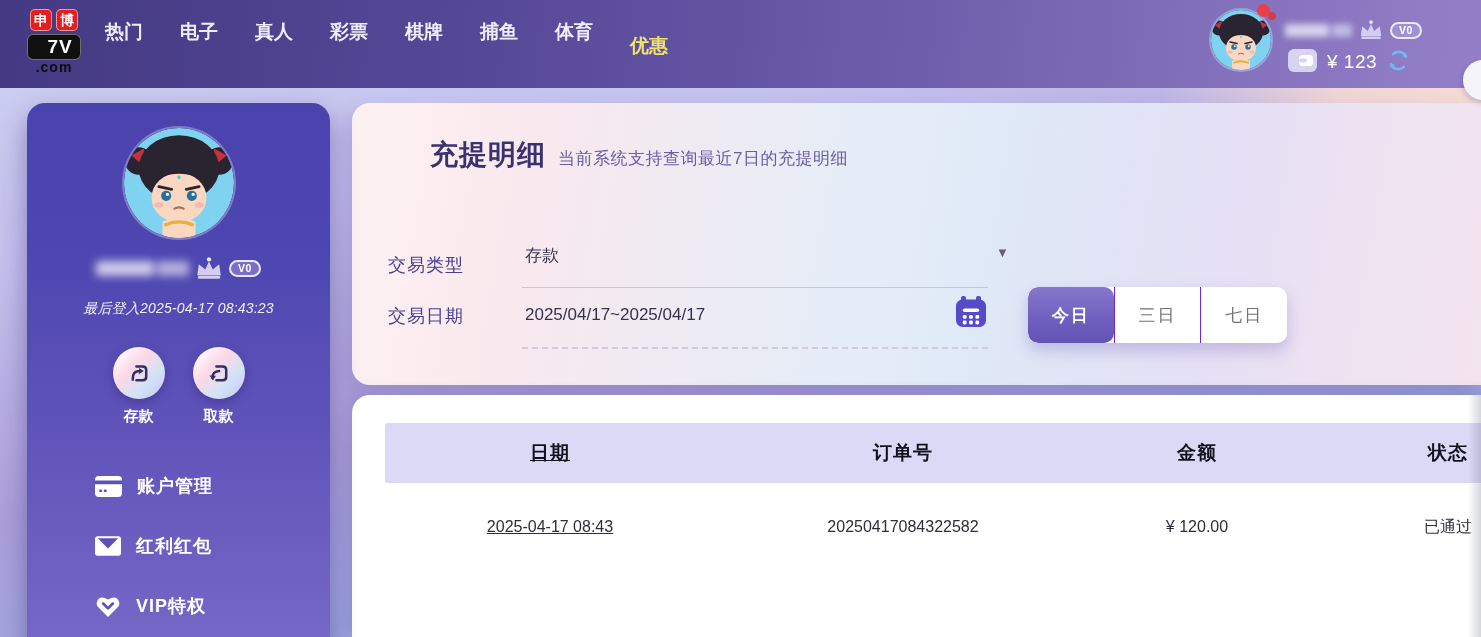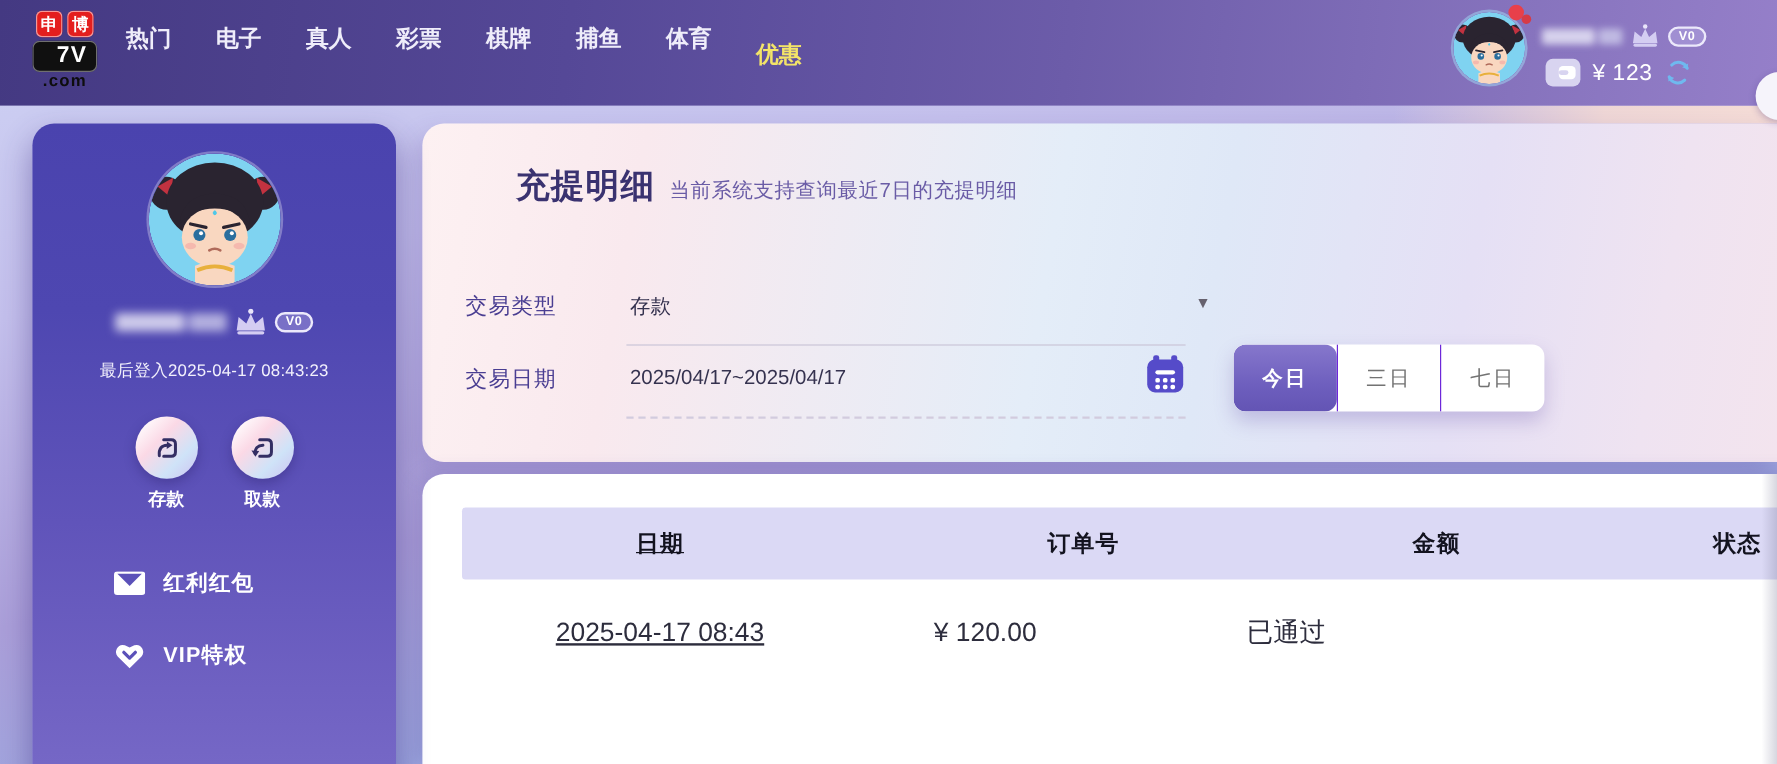--- a/index.html
+++ b/index.html
@@ -58,21 +58,21 @@
   }
   .side-avatar {
     width:110px; height:110px; border-radius:50%; overflow:hidden; margin:25px auto 0;
     box-shadow:0 0 0 2px rgba(255,255,255,.3);
   }
   .side-avatar svg { width:110px; height:110px; display:block; }
   .side-name-row { margin-top:13px; display:flex; align-items:center; justify-content:center; gap:5px; height:34px; }
   .blur-name.big .blur-seg { height:15px; filter:none; }
   .blur-name.big { filter:blur(4px); }
   .blur-name.big .b1 { width:58px; } .blur-name.big .b2 { width:32px; }
-  .last-login { margin-top:15px; color:#f2f0fc; font-size:14px; letter-spacing:.2px; }
+  .last-login { margin-top:15px; color:#f2f0fc; font-size:14px; letter-spacing:.2px;font-style:italic; }
   .actions { margin-top:29px; display:flex; justify-content:center; gap:28px; }
   .action { cursor:pointer; }
   .action-circle {
     width:52px; height:52px; border-radius:50%; margin:0 auto;
     background:linear-gradient(135deg,#ffffff 8%,#fbd9e6 38%,#cfe3f8 70%,#cdc2f0 100%);
     display:flex; align-items:center; justify-content:center;
     box-shadow:0 4px 10px rgba(40,30,100,.35);
   }
   .action-label { margin-top:8px; color:#fff; font-size:15px; font-weight:bold; }
   .side-menu { margin-top:46px; text-align:left; }
@@ -112,21 +112,21 @@
   }
   
   .table-card {
     position:absolute; left:352px; top:395px; width:1241px; height:242px; z-index:5;
     background:#fff; border-radius:18px 0 0 0;
     box-shadow:-6px -2px 14px rgba(80,60,150,.18);
   }
   .thead { position:absolute; left:33px; top:28px; width:1208px; height:60px; background:#dbd9f5; border-radius:3px; display:flex; }
   .th { display:flex; align-items:center; justify-content:center; color:#13131f; font-size:19px; font-weight:bold; letter-spacing:1px; }
   .trow { position:absolute; left:33px; top:88px; width:1208px; height:88px; display:flex; }
-  .td { display:flex; align-items:center; justify-content:center; color:#2d2d3d; font-size:22px; }
+  .td { display:flex; align-items:center; justify-content:center; color:#2d2d3d; font-size:16px; }
   .c0 { width:330px;text-decoration:underline; } .c1 { width:376px; } .c2 { width:212px; } .c3 { width:290px; }
   
   .right-shade { position:absolute; right:0; top:395px; bottom:0; width:13px; z-index:40;
     background:linear-gradient(90deg,rgba(120,120,150,0) 0%,rgba(120,120,150,.30) 100%); }
   .edge-circle { position:absolute; right:-22px; top:60px; width:40px; height:40px; border-radius:50%; background:#f6f4fb; z-index:45; box-shadow:0 2px 6px rgba(60,40,120,.3); }
   .pink-strip { position:absolute; top:88px; right:0; width:320px; height:15px; z-index:1;
     background:linear-gradient(90deg,rgba(244,218,212,0) 0%,rgba(244,218,212,.9) 55%,#f5dcd6 100%); }
 </style>
 </head>
 <body>
@@ -263,20 +263,29 @@
           <path d="M12.6 9.6 C8.5 9.8 6 12 6.3 16.4" fill="none" stroke="#332e63" stroke-width="2.4" stroke-linecap="round"></path>
           <polygon points="3.4,13.8 6.6,18.8 9.6,14.2" fill="#332e63"></polygon>
         </svg>
       </div>
       <div class="action-label">取款</div>
     </div>
   </div>
 
   <div class="side-menu">
     <div class="menu-item">
+      <svg width="27" height="21" viewBox="0 0 26 20">
+        <rect x="0" y="0" width="26" height="20" rx="3.5" fill="#ffffff"></rect>
+        <rect x="0" y="4.2" width="26" height="3.6" fill="#5b51b9"></rect>
+        <rect x="4" y="13" width="3" height="2.4" rx="1" fill="#5b51b9"></rect>
+        <rect x="8.4" y="13" width="3" height="2.4" rx="1" fill="#5b51b9"></rect>
+      </svg>
+      <span class="menu-label">账户管理</span>
+    </div>
+    <div class="menu-item">
       <svg width="26" height="20" viewBox="0 0 24 18">
         <rect x="0" y="0" width="24" height="18" rx="2.5" fill="#ffffff"></rect>
         <polygon points="2.6,0 12,9.4 21.4,0" fill="#5b51b9" transform="translate(0,1.8)"></polygon>
       </svg>
       <span class="menu-label">红利红包</span>
     </div>
     <div class="menu-item">
       <svg width="26" height="23" viewBox="0 0 24 22">
         <path d="M12 21 L2.5 11.5 Q0.2 8.8 1.8 5.4 Q3.8 1.4 8.2 2.6 L12 4.4 L15.8 2.6 Q20.2 1.4 22.2 5.4 Q23.8 8.8 21.5 11.5 Z" fill="#ffffff"></path>
         <path d="M7.4 8.2 L12 12.8 L16.6 8.2" stroke="#5b51b9" stroke-width="2.6" fill="none" stroke-linecap="round" stroke-linejoin="round"></path>
@@ -286,21 +295,21 @@
   </div>
 </div>
 
 <div class="filter-card">
   <div class="title-row">
     <span class="page-title">充提明细</span>
     <span class="page-subtitle">当前系统支持查询最近7日的充提明细</span>
   </div>
 
   <div class="filter-form">
-    <span class="f-label" style="top:12px">交易类型</span>
+    <span class="f-label" style="top:22px">交易类型</span>
     <span class="f-value" style="top:13px">存款</span>
     <span class="caret">▼</span>
     <div class="u-line1"></div>
 
     <span class="f-label" style="top:73px">交易日期</span>
     <span class="f-value" style="top:74px">2025/04/17~2025/04/17</span>
     <div class="cal-icon">
       <svg width="34" height="34" viewBox="0 0 34 34">
         <rect x="7" y="1" width="5" height="8" rx="2" fill="#554bc9"></rect>
         <rect x="22" y="1" width="5" height="8" rx="2" fill="#554bc9"></rect>
@@ -326,18 +335,19 @@
 
 <div class="table-card">
   <div class="thead">
     <div class="th c0">日期</div>
     <div class="th c1">订单号</div>
     <div class="th c2">金额</div>
     <div class="th c3">状态</div>
   </div>
   <div class="trow">
     <div class="td c0">2025-04-17 08:43</div>
+    <div class="td c1">20250417084322582</div>
     <div class="td c2">¥ 120.00</div>
     <div class="td c3">已通过</div>
   </div>
 </div>
 
 <div class="right-shade"></div>
 
 </body></html>

